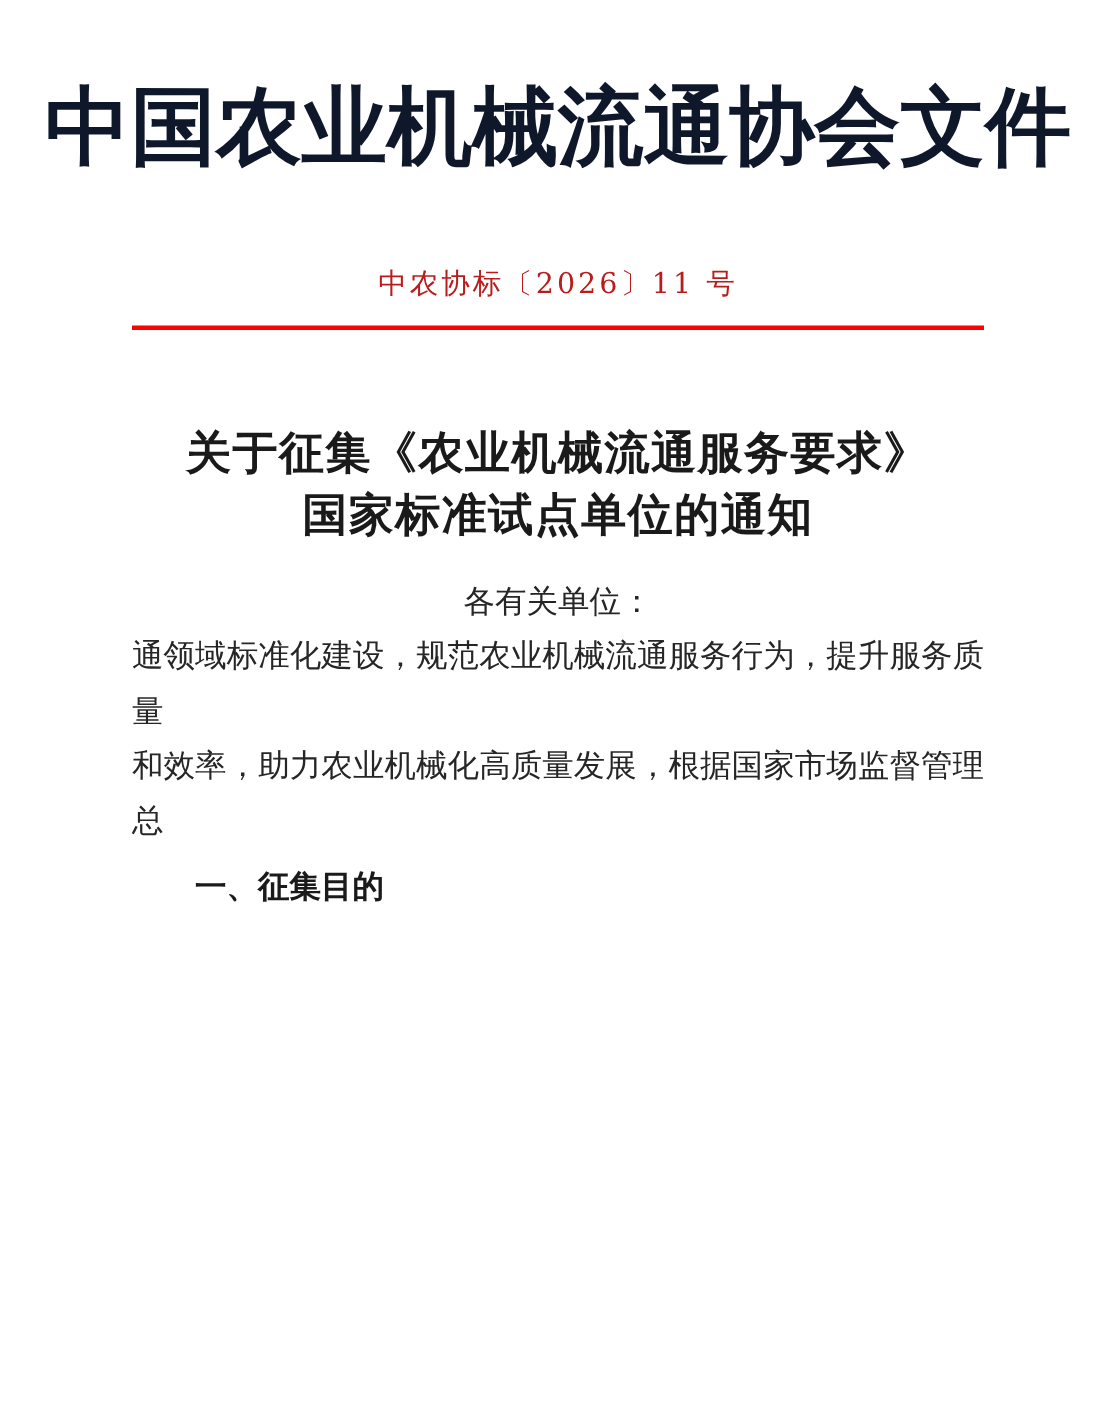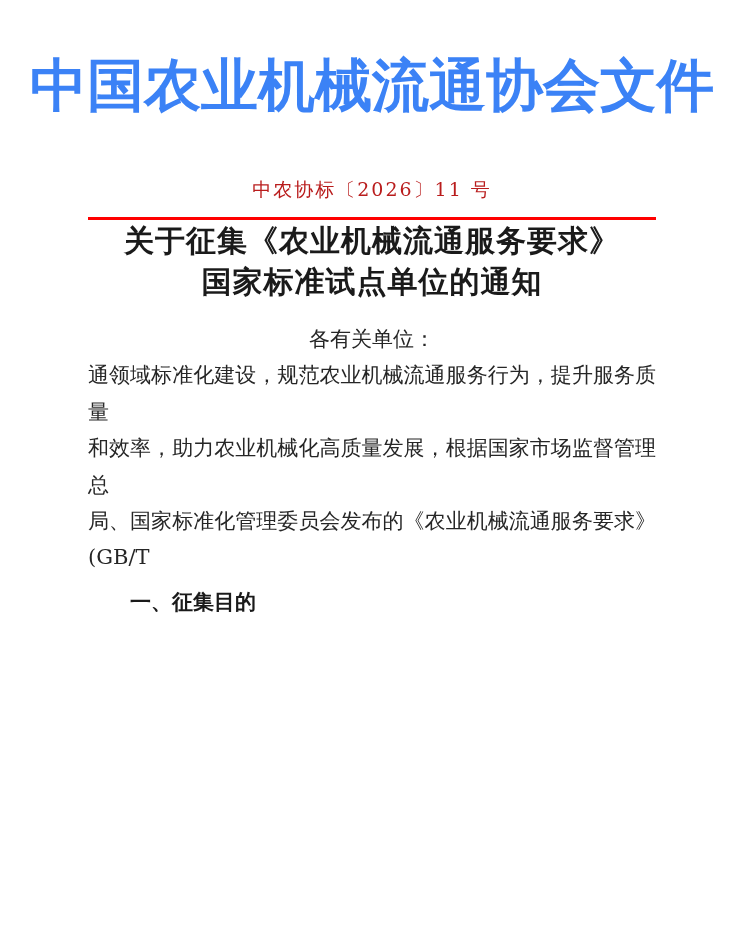--- a/index.html
+++ b/index.html
@@ -20,40 +20,41 @@
   .content {
     width: 568px;
     margin: 0 auto;
   }
   .org-header {
     margin-top: 54px;
     font-size: 57px;
     line-height: 62px;
     font-weight: 900;
     text-align: center;
-    color: #3b82f6;
+    color: #0f172a;
     letter-spacing: 0px;
     white-space: nowrap;
     font-family: "DejaVu Serif", "Liberation Serif", serif;
   }
   .doc-number {
     margin-top: 60px;
     font-size: 19px;
     line-height: 27px;
     text-align: center;
     color: #b91c1c;
     letter-spacing: 2px;
   }
   .red-divider {
     width: 568px;
     height: 3px;
     margin: 14px auto 0 auto;
     background: #ff0000;
   }
   .notice-title {
+    margin-top: 62px;
     font-size: 30px;
     line-height: 41px;
     font-weight: bold;
     text-align: center;
     color: #1a1a1a;
     letter-spacing: 1px;
   }
   .body-text {
     margin-top: 19px;
     font-size: 21px;
@@ -102,20 +103,19 @@
     <div>国家标准试点单位的通知</div>
   </div>
 
   <div class="content body-text">
 
     <div class="salutation">各有关单位：</div>
 
     <div>
       <div class="jline">通领域标准化建设，规范农业机械流通服务行为，提升服务质量</div>
       <div class="jline">和效率，助力农业机械化高质量发展，根据国家市场监督管理总</div>
-      <div class="jline">局、国家标准化管理委员会发布的《农业机械流通服务要求》(GB/T</div>
     </div>
 
     <div class="section-heading">一、征集目的</div>
 
   </div>
 
 </div>
 
 </body></html>

